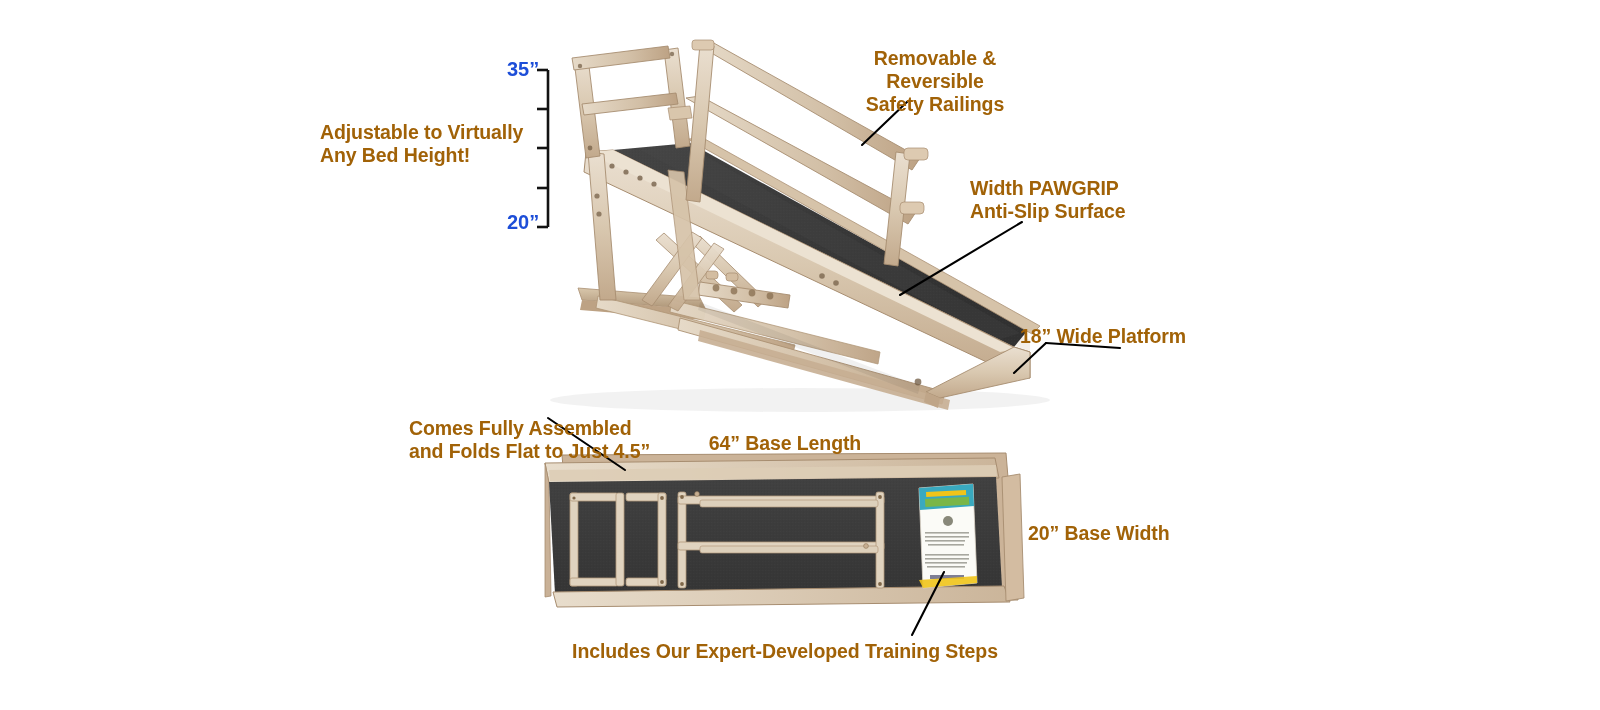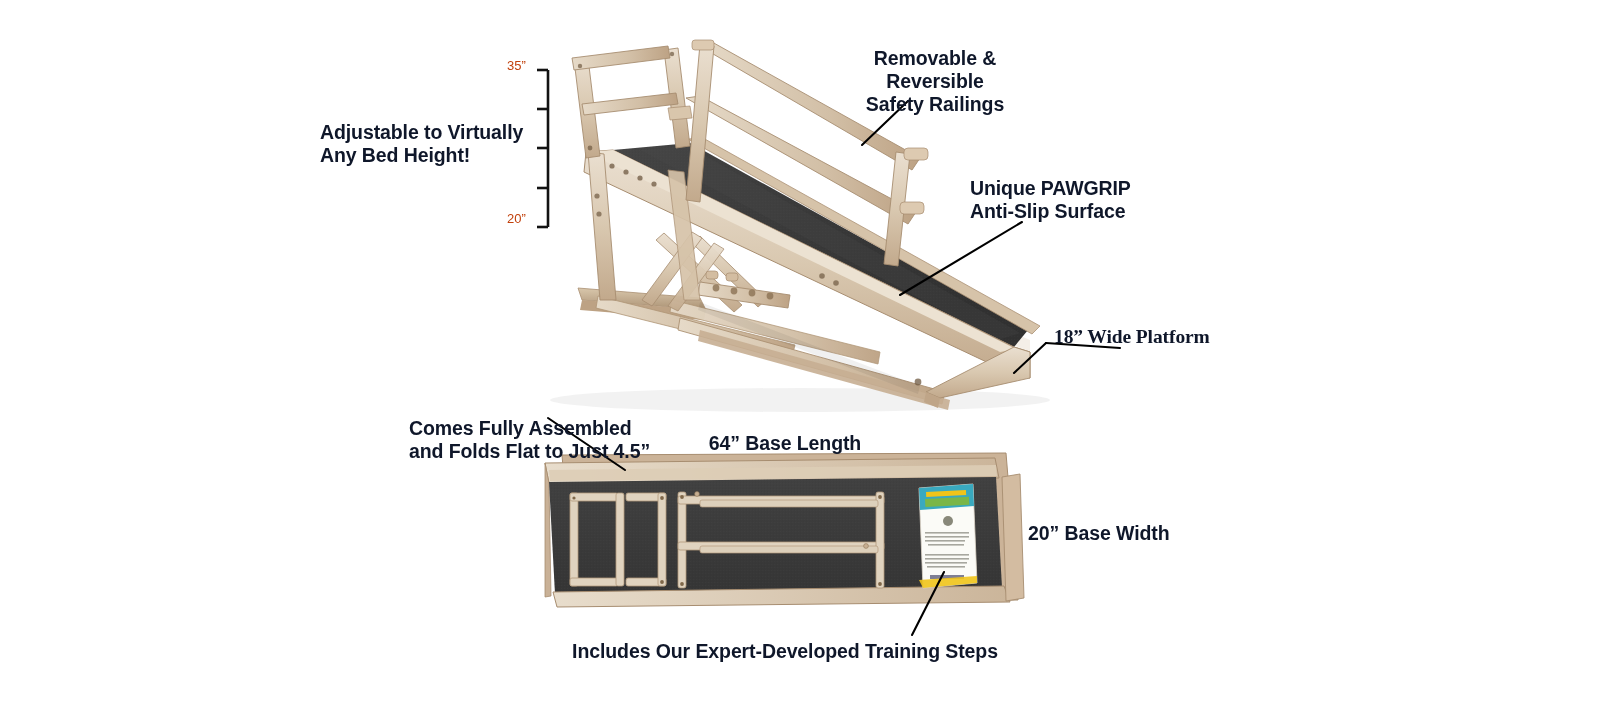--- a/index.html
+++ b/index.html
@@ -18,33 +18,33 @@
     position: absolute;
     left: 0; top: 0;
     width: 1600px; height: 710px;
     background: #ffffff;
   }
   .callout {
     position: absolute;
     font-weight: bold;
     font-size: 19.5px;
     line-height: 1.18;
-    color: #0f172a;
+    color: #a16207;
     letter-spacing: -0.1px;
     white-space: pre-line;
   }
   .callout.c-center { text-align: center; }
   .callout.c-rightal { text-align: left; }
   .ital { }
 
   .dimtext {
     position: absolute;
-    font-weight: normal;
-    font-size: 13px;
-    color: #c2410c;
+    font-weight: bold;
+    font-size: 20px;
+    color: #1d4ed8;
   }
 
   svg.art { position: absolute; left: 0; top: 0; width: 1600px; height: 710px; overflow: visible; }
   .lead { stroke: #000000; stroke-width: 2.1; fill: none; stroke-linecap: round; }
   .scaleline { stroke: #121212; stroke-width: 2.6; fill: none; stroke-linecap: butt; }
   .tick { stroke: #121212; stroke-width: 2.6; }
 </style>
 </head>
 <body>
 
@@ -278,23 +278,23 @@
   <div class="dimtext" style="left:507px; top:58px;">35”</div>
 
   <div class="dimtext" style="left:507px; top:211px;">20”</div>
 
   <div class="callout c-rightal" style="left:320px; top:121px; width:215px;">Adjustable to Virtually
 Any Bed Height!</div>
 
   <div class="callout c-center" style="left:826px; top:47px; width:218px;">Removable &amp; Reversible
 Safety Railings</div>
 
-  <div class="callout" style="left:970px; top:177px; width:260px;"><span>Unique </span><span class="ital">PAWGRIP</span><br><span>Anti-Slip Surface</span></div>
-
-  <div class="callout" style="left:1054px; top:325px; width:220px;font-family:Liberation Serif, serif;">18” Wide Platform</div>
+  <div class="callout" style="left:970px; top:177px; width:260px;"><span>Width </span><span class="ital">PAWGRIP</span><br><span>Anti-Slip Surface</span></div>
+
+  <div class="callout" style="left:1020px; top:325px; width:220px;">18” Wide Platform</div>
 
   <div class="callout" style="left:409px; top:373px; width:260px;margin-top:44px;">Comes Fully Assembled
 and Folds Flat to Just 4.5”</div>
 
   <div class="callout c-center" style="left:665px; top:432px; width:240px;">64” Base Length</div>
 
   <div class="callout" style="left:1028px; top:522px; width:200px;">20” Base Width</div>
 
   <div class="callout c-center" style="left:560px; top:640px; width:450px;text-align:center;">Includes Our Expert-Developed Training Steps</div>
 

